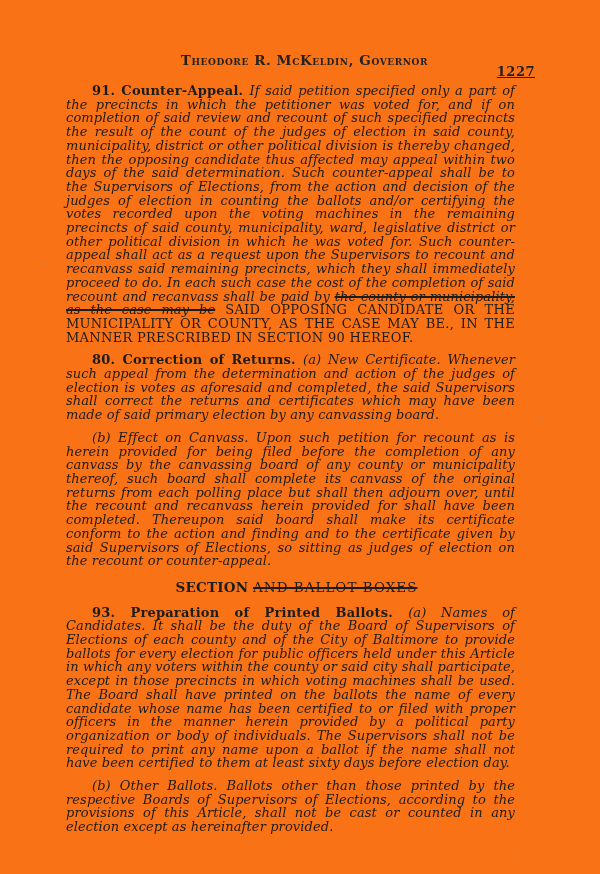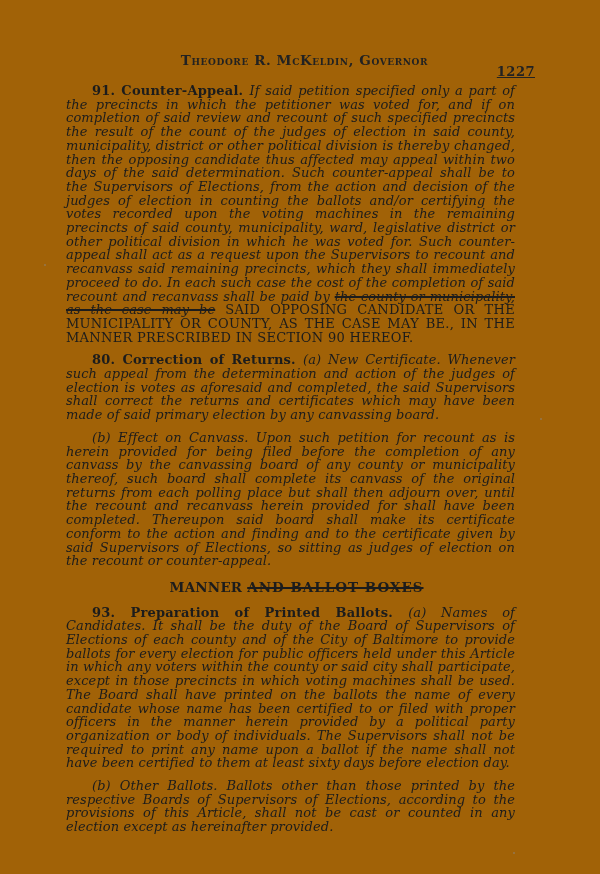--- a/index.html
+++ b/index.html
@@ -5,21 +5,21 @@
   html, body {
     margin: 0;
     padding: 0;
     background: #e9e9e9;
   }
   .page {
     position: relative;
     width: 600px;
     height: 874px;
     margin: 0 auto;
-    background: #a16207;
+    background: #f97316;
     overflow: hidden;
     font-family: "DejaVu Serif", serif;
     color: #1c1c1c;
   }
   .page-header {
     position: absolute;
     top: 52px;
     left: 66px;
     right: 57px;
     height: 18px;
@@ -70,21 +70,21 @@
   .run-bold   { font-style: normal; font-weight: bold; letter-spacing: 0.2px; }
   .run-italic { font-style: italic; }
   .run-strike {
     font-style: italic;
     text-decoration: line-through;
     text-decoration-thickness: 1.6px;
   }
   .run-caps   { font-style: normal; letter-spacing: 0.3px; }
   .run-bold-strike {
     font-style: normal;
-    font-weight: bold;
+    font-weight: normal;
     text-decoration: line-through;
     text-decoration-thickness: 1.8px;
   }
   .speck {
     position: absolute;
     background: #8a8a8a;
     border-radius: 50%;
     opacity: 0.55;
   }
 </style>
@@ -95,21 +95,21 @@
 
   <div class="page-header">
     <span class="running-title">Theodore R. McKeldin, Governor</span>
     <span class="page-number">1227</span>
   </div>
 
   <div class="doc-body">
       <p class="para indent"><span class="run-bold">91. Counter-Appeal. </span><span class="run-italic">If said petition specified only a part of the precincts in which the petitioner was voted for, and if on completion of said review and recount of such specified precincts the result of the count of the judges of election in said county, municipality, district or other political division is thereby changed, then the opposing candidate thus affected may appeal within two days of the said determination. Such counter-appeal shall be to the Supervisors of Elections, from the action and decision of the judges of election in counting the ballots and/or certifying the votes recorded upon the voting machines in the remaining precincts of said county, municipality, ward, legislative district or other political division in which he was voted for. Such counter-appeal shall act as a request upon the Supervisors to recount and recanvass said remaining precincts, which they shall immediately proceed to do. In each such case the cost of the completion of said recount and recanvass shall be paid by </span><span class="run-strike">the county or municipality, as the case may be</span><span class="run-caps"> SAID OPPOSING CANDIDATE OR THE MUNICIPALITY OR COUNTY, AS THE CASE MAY BE., IN THE MANNER PRESCRIBED IN SECTION 90 HEREOF.</span></p>
       <p class="para indent"><span class="run-bold">80. Correction of Returns. </span><span class="run-italic">(a) New Certificate. Whenever such appeal from the determination and action of the judges of election is votes as aforesaid and completed, the said Supervisors shall correct the returns and certificates which may have been made of said primary election by any canvassing board.</span></p>
       <p class="para indent"><span class="run-italic">(b) Effect on Canvass. Upon such petition for recount as is herein provided for being filed before the completion of any canvass by the canvassing board of any county or municipality thereof, such board shall complete its canvass of the original returns from each polling place but shall then adjourn over, until the recount and recanvass herein provided for shall have been completed. Thereupon said board shall make its certificate conform to the action and finding and to the certificate given by said Supervisors of Elections, so sitting as judges of election on the recount or counter-appeal.</span></p>
-      <p class="para heading"><span class="run-bold">MANNER  </span><span class="run-bold-strike">AND BALLOT BOXES</span></p>
+      <p class="para heading"><span class="run-bold">SECTION  </span><span class="run-bold-strike">AND BALLOT BOXES</span></p>
       <p class="para indent"><span class="run-bold">93. Preparation of Printed Ballots. </span><span class="run-italic">(a) Names of Candidates. It shall be the duty of the Board of Supervisors of Elections of each county and of the City of Baltimore to provide ballots for every election for public officers held under this Article in which any voters within the county or said city shall participate, except in those precincts in which voting machines shall be used. The Board shall have printed on the ballots the name of every candidate whose name has been certified to or filed with proper officers in the manner herein provided by a political party organization or body of individuals. The Supervisors shall not be required to print any name upon a ballot if the name shall not have been certified to them at least sixty days before election day.</span></p>
       <p class="para indent"><span class="run-italic">(b) Other Ballots. Ballots other than those printed by the respective Boards of Supervisors of Elections, according to the provisions of this Article, shall not be cast or counted in any election except as hereinafter provided.</span></p>
     </div>
 
   <div class="speck" style="left:44px; top:264px; width:2px; height:2px;"></div>
   <div class="speck" style="left:540px; top:418px; width:2px; height:2px;"></div>
   <div class="speck" style="left:513px; top:852px; width:2px; height:2px;"></div>
 
 </div>
 

